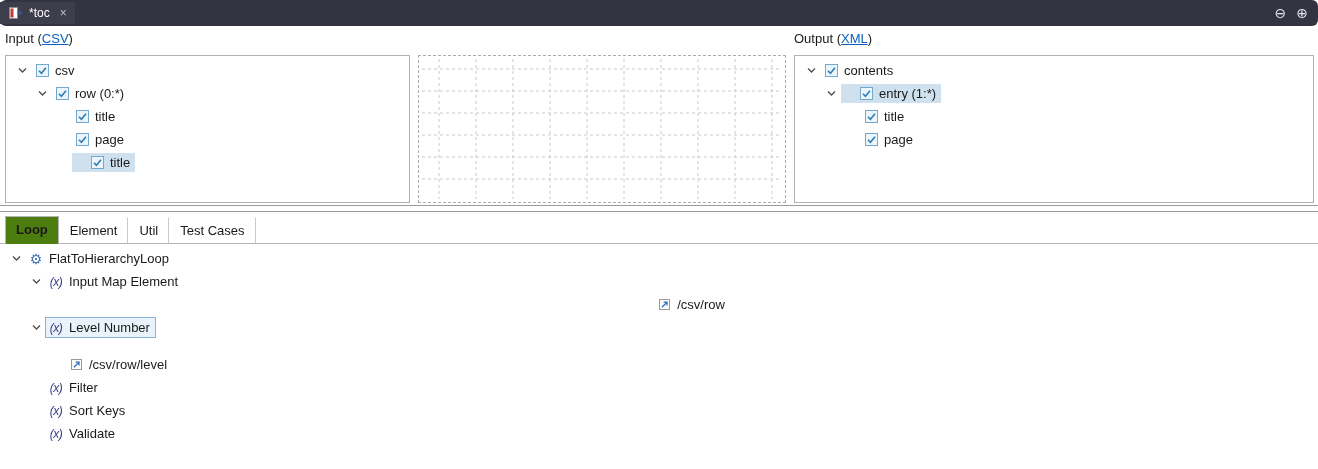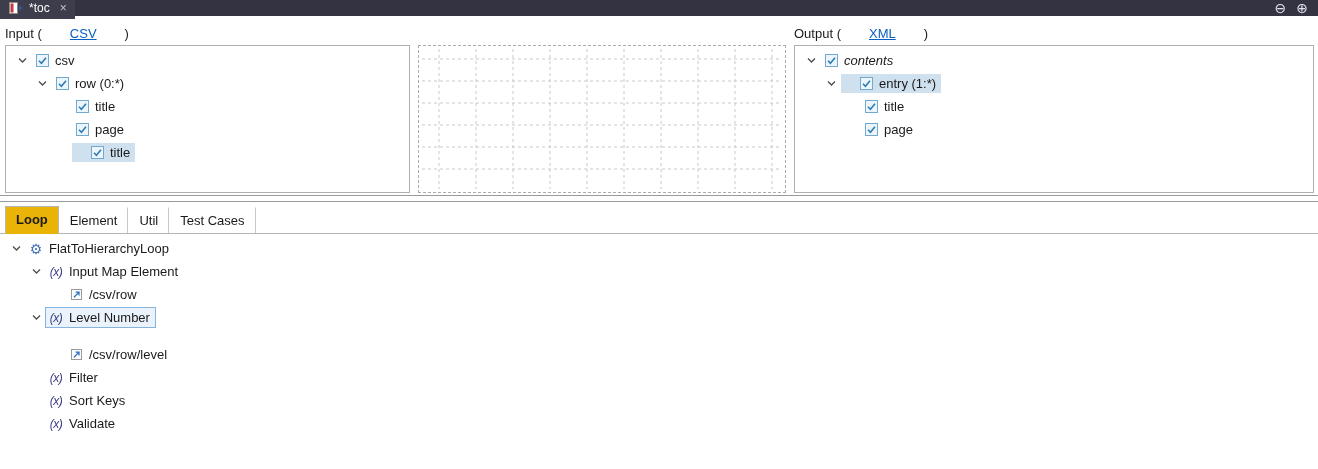--- a/index.html
+++ b/index.html
@@ -1,39 +1,39 @@
 <!DOCTYPE html>
 <html style="--link: #0b5fc0; --selection: #cfe1ef; --selection-focus-bg: #eaf3fb; --selection-focus-border: #86b4dc; --tabbar-bg: #333342; --tabbar-fg: #ffffff;"><head>
 <meta charset="utf-8">
 <style>
   * { box-sizing: border-box; margin: 0; padding: 0; }
   html, body {
     width: 1318px; height: 469px; overflow: hidden; background: #fff;
     font-family: "Liberation Sans", "DejaVu Sans", sans-serif;
     font-size: 13px; color: #1a1a1a;
   }
-  .tabbar { height: 16px; background: var(--tabbar-bg, #333342); display: flex; align-items: center; }
+  .tabbar { height: 26px; background: var(--tabbar-bg, #333342); display: flex; align-items: center; border-radius: 6px; }
   .etab { height: 22px; display: flex; align-items: center; gap: 5px; padding: 0 8px; background: #3d3d4b; color: var(--tabbar-fg, #fff); cursor: pointer; }
   .etab .title { font-size: 12px; }
   .etab .close { color: #c3c4cd; font-size: 12px; margin-left: 5px; }
   .winctl { margin-left: auto; display: flex; gap: 10px; padding-right: 10px; color: #e3e4ea; font-size: 14px; line-height: 1; }
   .winctl span { cursor: pointer; }
   .content { padding: 5px 5px 0 5px; }
   .grid3 { display: grid; grid-template-columns: 405px 368px 520px; column-gap: 8px; }
-  .heading { height: 24px; display: flex; align-items: center; white-space: pre; gap: 28px; }
+  .heading { height: 24px; display: flex; white-space: pre; }
   a.lnk { color: var(--link, #0b5fc0); text-decoration: underline; cursor: pointer; }
   .panel { height: 148px; border: 1px solid #b0b0b0; background: #fff; overflow: hidden; padding-top: 2px; }
   .canvas { height: 148px; border: 1px dashed #ababab; position: relative; background: #fff; }
   .canvas svg { position: absolute; left: 0; top: 0; }
   .canvas line { stroke: #c9c9c9; stroke-width: 1; stroke-dasharray: 3 3; }
   .linksrow { height: 30px; display: flex; align-items: center; }
   .sash { height: 7px; border-top: 1px solid #9b9b9b; border-bottom: 1px solid #9b9b9b; margin-top: 2px; background: #fff; }
   .tabs { display: flex; align-items: flex-end; height: 28px; border-bottom: 1px solid #b5b5b5; padding-left: 5px; margin-top: 4px; }
   .tab { padding: 0 10px; height: 26px; line-height: 25px; border: 1px solid transparent; border-bottom: none; cursor: pointer; }
-  .tab.active { font-weight: bold; border-color: #b5b5b5; background: #eab308; margin-bottom: -1px; height: 28px; line-height: 26px; }
+  .tab.active { font-weight: bold; border-color: #b5b5b5; background: #4d7c0f; margin-bottom: -1px; height: 28px; line-height: 26px; }
   .tab:not(.active) { border-right-color: #c9c9c9; }
   .tree { padding-top: 1px; }
   .trow { height: 23px; display: flex; align-items: center; cursor: default; }
   .chevslot { width: 20px; display: inline-flex; justify-content: center; align-items: center; }
   .selwrap { display: inline-flex; align-items: center; gap: 5px; padding: 2px 5px 2px 2px; }
   .selwrap.sel { background: var(--selection, #cfe1ef); padding-left: 17px; }
   .selwrap.foc { background: var(--selection-focus-bg, #eaf3fb); outline: 1px solid var(--selection-focus-border, #86b4dc); }
   .ticon { width: 16px; display: inline-flex; justify-content: center; align-items: center; }
   .fx { font-style: italic; color: #3c3c82; font-size: 12px; letter-spacing: -0.5px; white-space: nowrap; }
   .gear { color: #4173b4; font-size: 14px; line-height: 1; }
@@ -155,21 +155,21 @@
           <line x1="168" y1="3" x2="168" y2="143"></line>
           <line x1="205" y1="3" x2="205" y2="143"></line>
           <line x1="242" y1="3" x2="242" y2="143"></line>
           <line x1="279" y1="3" x2="279" y2="143"></line>
           <line x1="316" y1="3" x2="316" y2="143"></line>
           <line x1="353" y1="3" x2="353" y2="143"></line>
         </svg>
     </div>
     <div class="panel">
       <div class="tree">
-          <div class="trow" style="padding-left: 6px; font-style: italic;">
+          <div class="trow" style="padding-left: 6px;">
             <span class="chevslot">
               <svg width="11" height="11" viewBox="0 0 11 11">
                 <path d="M2 3.5 L5.5 7 L9 3.5" fill="none" stroke="#4d4d4d" stroke-width="1.3"></path>
               </svg>
             </span>
             <span class="selwrap">
               <span class="ticon">
                 <svg width="13" height="13" viewBox="0 0 13 13">
                   <rect x="0.5" y="0.5" width="12" height="12" fill="#ecf5fb" stroke="#74a9cf"></rect>
                   <path d="M3 6.8 L5.4 9.2 L10 3.8" fill="none" stroke="#2f7cb4" stroke-width="1.6"></path>
@@ -253,21 +253,21 @@
           <path d="M2 3.5 L5.5 7 L9 3.5" fill="none" stroke="#4d4d4d" stroke-width="1.3"></path>
         </svg>
       </span>
       <span class="selwrap">
         <span class="ticon">
           <span class="fx">(x)</span>
         </span>
         <span>Input Map Element</span>
       </span>
     </div>
-    <div class="trow" style="padding-left: 46px;">
+    <div class="trow" style="padding-left: 46px; justify-content: center;">
       <span class="chevslot"></span>
       <span class="selwrap">
         <span class="ticon">
           <svg width="13" height="13" viewBox="0 0 13 13">
             <rect x="1.5" y="1.5" width="10" height="10" fill="#fdfdfd" stroke="#9a9a9a"></rect>
             <path d="M4 9.2 L8.8 4.4 M5.6 4.2 h3.4 v3.4" fill="none" stroke="#2f6fbe" stroke-width="1.3"></path>
           </svg>
         </span>
         <span>/csv/row</span>
       </span>

